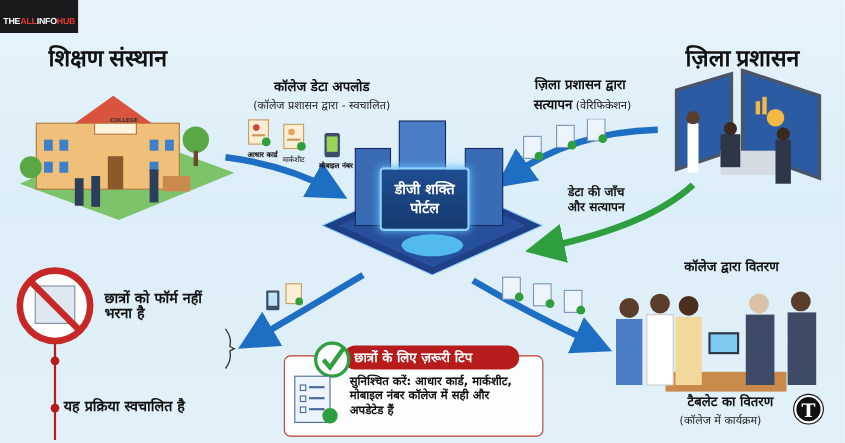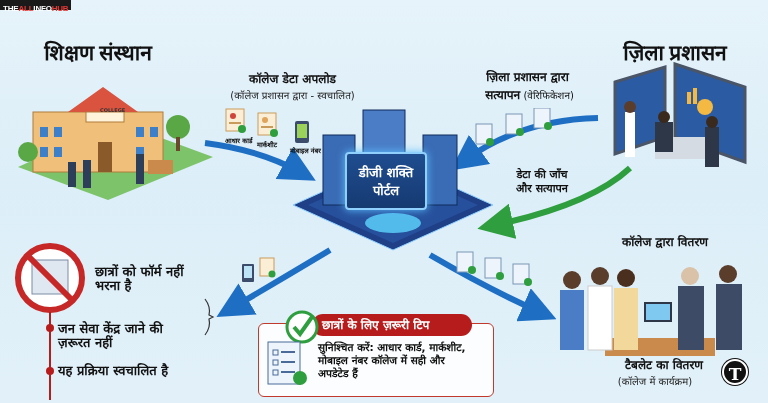--- a/index.html
+++ b/index.html
@@ -1,19 +1,19 @@
 <!DOCTYPE html>
 <html><head>
 <meta charset="utf-8">
 <style>
   * { margin:0; padding:0; box-sizing:border-box; }
   body { width:768px; height:403px; overflow:hidden; font-family:"DejaVu Sans", sans-serif; }
   .canvas { position:relative; width:768px; height:403px;
     background: linear-gradient(180deg,#e6f3fa 0%, #dcEEf8 45%, #e2f1f9 100%); overflow:hidden; }
-  .brand { position:absolute; left:0; top:0; height:10px; padding:4px 3px; background:#1a1a1a; color:#fff;
+  .brand { position:absolute; left:0; top:0; height:10px; padding:15px 3px; background:#1a1a1a; color:#fff;
     font-family:"Liberation Sans", sans-serif; font-weight:bold; font-size:8px; line-height:10px; letter-spacing:-0.2px; }
   .brand .red { color:#e53935; }
   .abs { position:absolute; }
   .title { font-weight:bold; color:#111; text-align:center; }
   .sub { color:#222; text-align:center; }
   .t18 { font-size:21px;font-family:Liberation Serif, serif; }
   .t14 { font-size:12px; }
   .t11 { font-size:10px; }
   .t8 { font-size:6.5px; }
   svg { position:absolute; }
@@ -97,21 +97,21 @@
       </svg>
     <div class="t8" style="font-weight:bold;margin-top:-2px;">आधार कार्ड</div>
   </div>
   <div class="abs" style="left:257px;top:112px;">
     <svg width="22" height="26" style="position:relative">
         <rect x="1" y="1" width="18" height="22" fill="#fbeed6" stroke="#c99b5b"></rect>
         <circle cx="8" cy="8" r="3" fill="#e0a45a"></circle>
         <rect x="4" y="14" width="12" height="2" fill="#c99b5b"></rect>
         <circle cx="17" cy="21" r="4" fill="#2e9e3e"></circle>
       </svg>
-    <div class="t8" style="font-weight:bold;margin-top:-2px;">मार्कशीट</div>
+    <div class="t8" style="font-weight:normal;margin-top:-2px;">मार्कशीट</div>
   </div>
   <div class="abs" style="left:290px;top:120px;">
     <svg width="18" height="24" style="position:relative;left:4px">
         <rect x="1" y="1" width="14" height="22" rx="2" fill="#3b4d6b"></rect>
         <rect x="3" y="4" width="10" height="14" fill="#9bd35a"></rect>
       </svg>
     <div class="t8" style="font-weight:bold;margin-top:-2px;">मोबाइल नंबर</div>
   </div>
 
   <svg width="220" height="150" style="left:283px;top:105px;">
@@ -164,24 +164,20 @@
     <circle cx="38" cy="38" r="32" fill="#fff" stroke="#c62828" stroke-width="6"></circle>
     <rect x="20" y="20" width="36" height="34" fill="#dfe7f0" stroke="#7a8ca5"></rect>
     <line x1="16" y1="16" x2="60" y2="60" stroke="#c62828" stroke-width="6"></line>
     <line x1="38" y1="72" x2="38" y2="160" stroke="#b71c1c" stroke-width="2"></line>
     <circle cx="38" cy="88" r="4" fill="#b71c1c"></circle>
     <circle cx="38" cy="131" r="4" fill="#b71c1c"></circle>
   </svg>
   <div class="bullet-txt" style="left:95px;top:265px;">
     <div>छात्रों को फॉर्म नहीं</div>
     <div>भरना है</div>
-  </div>
-  <div class="bullet-txt" style="left:58px;top:322px;">
-    <div>जन सेवा केंद्र जाने की</div>
-    <div>ज़रूरत नहीं</div>
   </div>
   <div class="bullet-txt" style="left:58px;top:364px;">
     <div>यह प्रक्रिया स्वचालित है</div>
   </div>
   <svg width="12" height="40" style="left:203px;top:297px;">
     <path d="M2,2 Q8,10 6,18 L10,20 L6,22 Q8,30 2,38" stroke="#333" stroke-width="1.2" fill="none"></path>
   </svg>
 
   <div class="tip-box"></div>
   <div class="tip-head">छात्रों के लिए ज़रूरी टिप</div>

